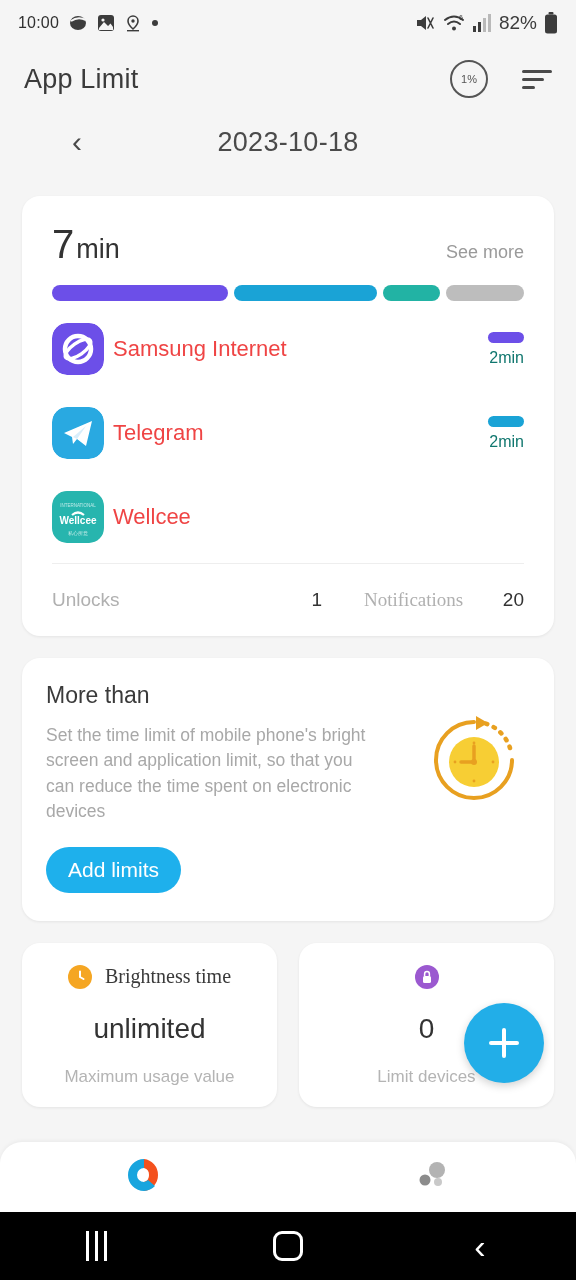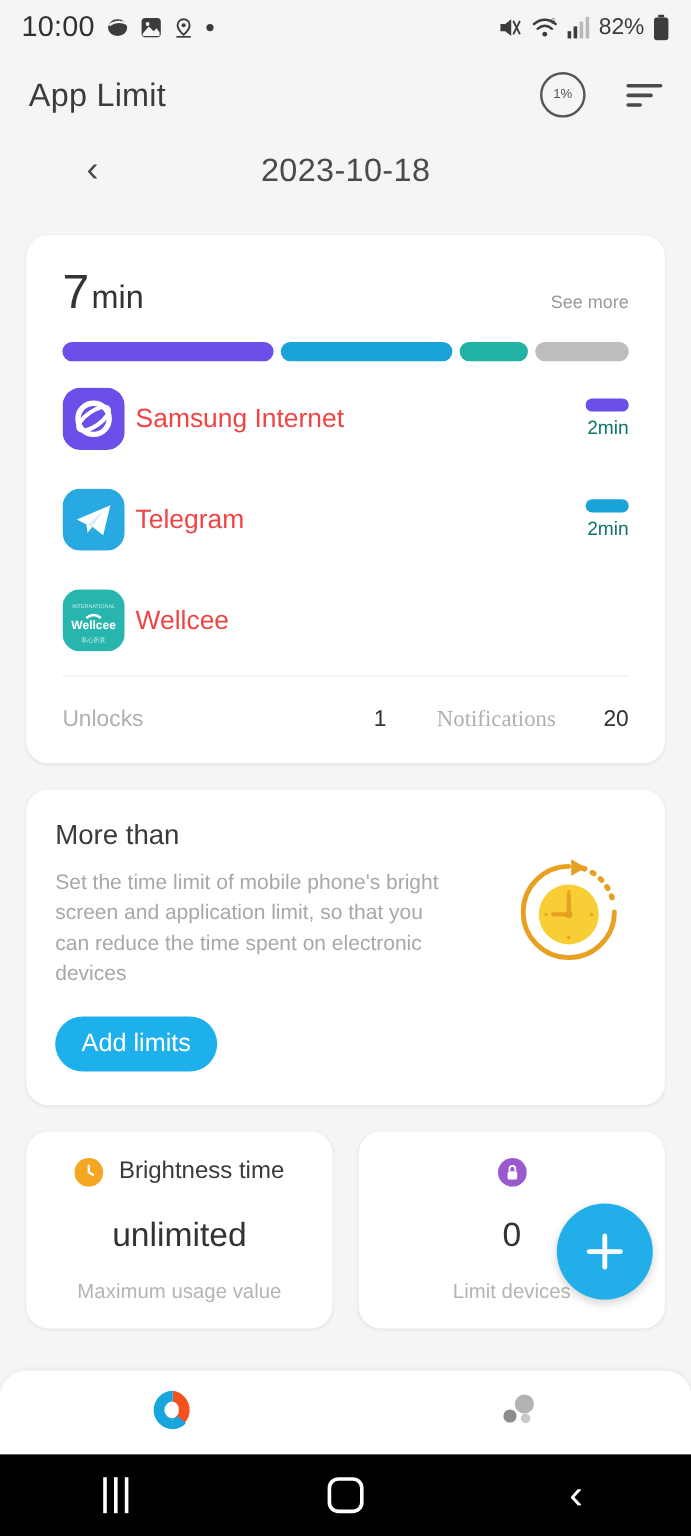--- a/index.html
+++ b/index.html
@@ -11,21 +11,21 @@
     position:relative;
     overflow:hidden;
   }
 
   
   .statusbar{
     height:46px; display:flex; align-items:center;
     padding:0 18px; font-size:19px; color:#3c3c3c;
   }
   .sb-left{ display:flex; align-items:center; gap:9px; }
-  .sb-time{ font-size:24px; letter-spacing:.2px; color:#303030; }
+  .sb-time{ font-size:16px; letter-spacing:.2px; color:#303030; }
   .sb-right{ margin-left:auto; display:flex; align-items:center; gap:7px; }
   .sb-batt-txt{ font-size:19px; color:#3c3c3c; }
   .ic{ display:inline-flex; align-items:center; justify-content:center; }
 
   
   .appbar{
     height:66px; display:flex; align-items:center; padding:0 24px;
   }
   .app-title{ font-size:27px; color:#3b3b3b; letter-spacing:.2px; }
   .appbar-actions{ margin-left:auto; display:flex; align-items:center; gap:34px; }
@@ -55,21 +55,21 @@
   .card{
     background:#fff; border-radius:18px; margin:0 22px;
     box-shadow:0 1px 3px rgba(0,0,0,.07);
   }
 
   
   .summary{ margin-top:24px; padding:26px 24px 0; }
   .sum-head{ display:flex; align-items:baseline; padding:0 6px; }
   .sum-total{ font-size:40px; color:#333; font-weight:400; }
   .sum-unit{ font-size:27px; color:#333; margin-left:2px; }
-  .see-more{ margin-left:auto; font-size:15px; color:#9a9a9a; }
+  .see-more{ margin-left:auto; font-size:18px; color:#9a9a9a; }
 
   .segbar{ display:flex; gap:6px; margin:18px 6px 0; }
   .segbar span{ height:16px; border-radius:9px; display:block; }
 
   .applist{ margin-top:6px; }
   .approw{
     display:flex; align-items:center; height:84px; padding:0 6px;
   }
   .appicon{
     width:52px;height:52px;border-radius:15px; flex:0 0 52px;
@@ -105,21 +105,21 @@
     margin-top:22px; display:inline-block;
     background:#1EB0EC; color:#fff; font-size:21px;
     padding:11px 22px; border-radius:26px; border:none;
     font-family:"Liberation Sans",sans-serif; cursor:pointer;
   }
   .mt-art{ position:absolute; right:30px; top:52px; }
 
   
   .duo{ display:flex; gap:22px; margin:22px 22px 0; }
   .duo .card{ margin:0; flex:1; padding:22px 10px 20px; text-align:center; }
-  .duo-head{ display:flex; align-items:center; justify-content:center; gap:13px; }
+  .duo-head{ display:flex; align-items:center; justify-content:center; gap:13px;font-family:Liberation Serif, serif; }
   .duo-ic{ width:24px;height:24px;border-radius:50%;
     display:flex;align-items:center;justify-content:center; flex:0 0 24px;}
   .duo-title{ font-size:20px; color:#3a3a3a; }
   .duo-val{ font-size:28px; color:#333; margin-top:24px; }
   .duo-sub{ font-size:17px; color:#b4b4b4; margin-top:22px; }
 
   
   .fab{
     position:absolute; right:32px; top:1003px;
     width:80px;height:80px;border-radius:50%;

